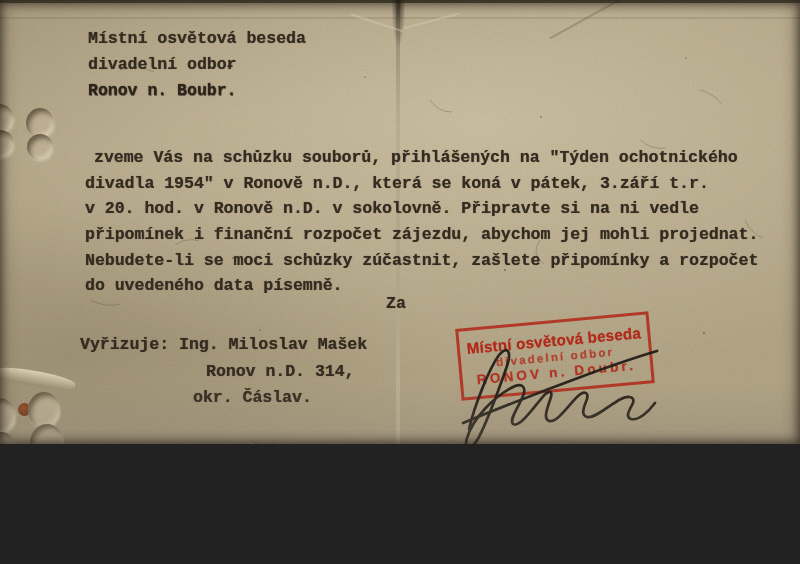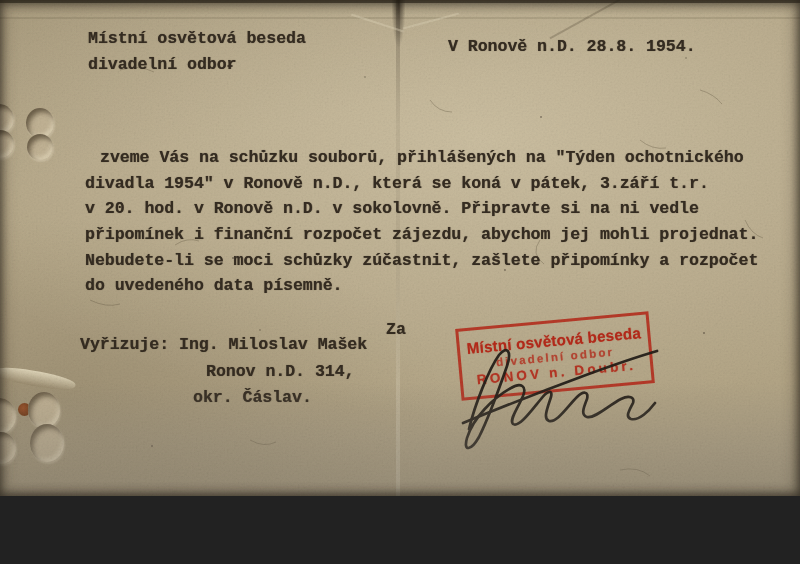--- a/index.html
+++ b/index.html
@@ -1,17 +1,17 @@
 <!DOCTYPE html>
 <html><head>
 <meta charset="utf-8">
 <style>
   html,body{margin:0;padding:0;background:#222;}
   #photo{
-    position:relative;width:800px;height:496px;overflow:hidden;
+    position:relative;width:800px;height:444px;overflow:hidden;
     font-family:"Liberation Mono",monospace;
     background:
       radial-gradient(120% 90% at 60% 28%, rgba(233,222,194,0.45), rgba(0,0,0,0) 62%),
       radial-gradient(80% 60% at 8% 80%, rgba(70,58,40,0.18), rgba(0,0,0,0) 60%),
       linear-gradient(168deg, rgba(60,50,34,0.10), rgba(0,0,0,0) 28%),
       #b3a586;
   }
   
   .tw{
     position:absolute;white-space:pre;
@@ -135,32 +135,32 @@
 
   <div class="flap"></div>
   <div class="rust"></div>
   <div class="hole" style="left:-18px;top:398px;width:34px;height:36px;"></div>
   <div class="hole" style="left:-14px;top:432px;width:30px;height:32px;"></div>
   <div class="hole" style="left:28px;top:392px;width:32px;height:36px;"></div>
   <div class="hole" style="left:30px;top:424px;width:34px;height:38px;"></div>
 
   <div class="tw" style="left:88px;top:29px;">Místní osvětová beseda</div>
   <div class="tw" style="left:88px;top:55px;">divadelní odbor</div>
+  <div class="tw heavy" style="left:88px;top:81px;">Ronov n. Boubr.</div>
   <div class="tw faded" style="left:225px;top:56px;">-</div>
 
-  <div class="tw" style="left:448px;top:37px;">V Ronově n.D. 28.8. 1954.</div>
 
-  <div class="tw" style="left:100px;top:148px;">zveme Vás na schůzku souborů, přihlášených na "Týden ochotnického</div>
+  <div class="tw" style="left:94px;top:148px;">zveme Vás na schůzku souborů, přihlášených na "Týden ochotnického</div>
   <div class="tw" style="left:85px;top:174px;">divadla 1954" v Ronově n.D., která se koná v pátek, 3.září t.r.</div>
   <div class="tw" style="left:85px;top:199px;">v 20. hod. v Ronově n.D. v sokolovně. Připravte si na ni vedle</div>
   <div class="tw" style="left:85px;top:225px;">připomínek i finanční rozpočet zájezdu, abychom jej mohli projednat.</div>
   <div class="tw" style="left:85px;top:251px;">Nebudete-li se moci schůzky zúčastnit, zašlete připomínky a rozpočet</div>
   <div class="tw" style="left:85px;top:276px;">do uvedeného data písemně.</div>
 
-  <div class="tw" style="left:386px;top:320px;">Za</div>
+  <div class="tw" style="left:386px;top:294px;">Za</div>
 
   <div class="tw" style="left:80px;top:335px;">Vyřizuje: Ing. Miloslav Mašek</div>
   <div class="tw" style="left:206px;top:362px;">Ronov n.D. 314,</div>
   <div class="tw" style="left:193px;top:388px;">okr. Čáslav.</div>
 
   <div id="stamp">
     <div class="stamp-l stamp-l1">Místní osvětová beseda</div>
     <div class="stamp-l stamp-l2">divadelní odbor</div>
     <div class="stamp-l stamp-l3">RONOV n. Doubr.</div>
   </div>

